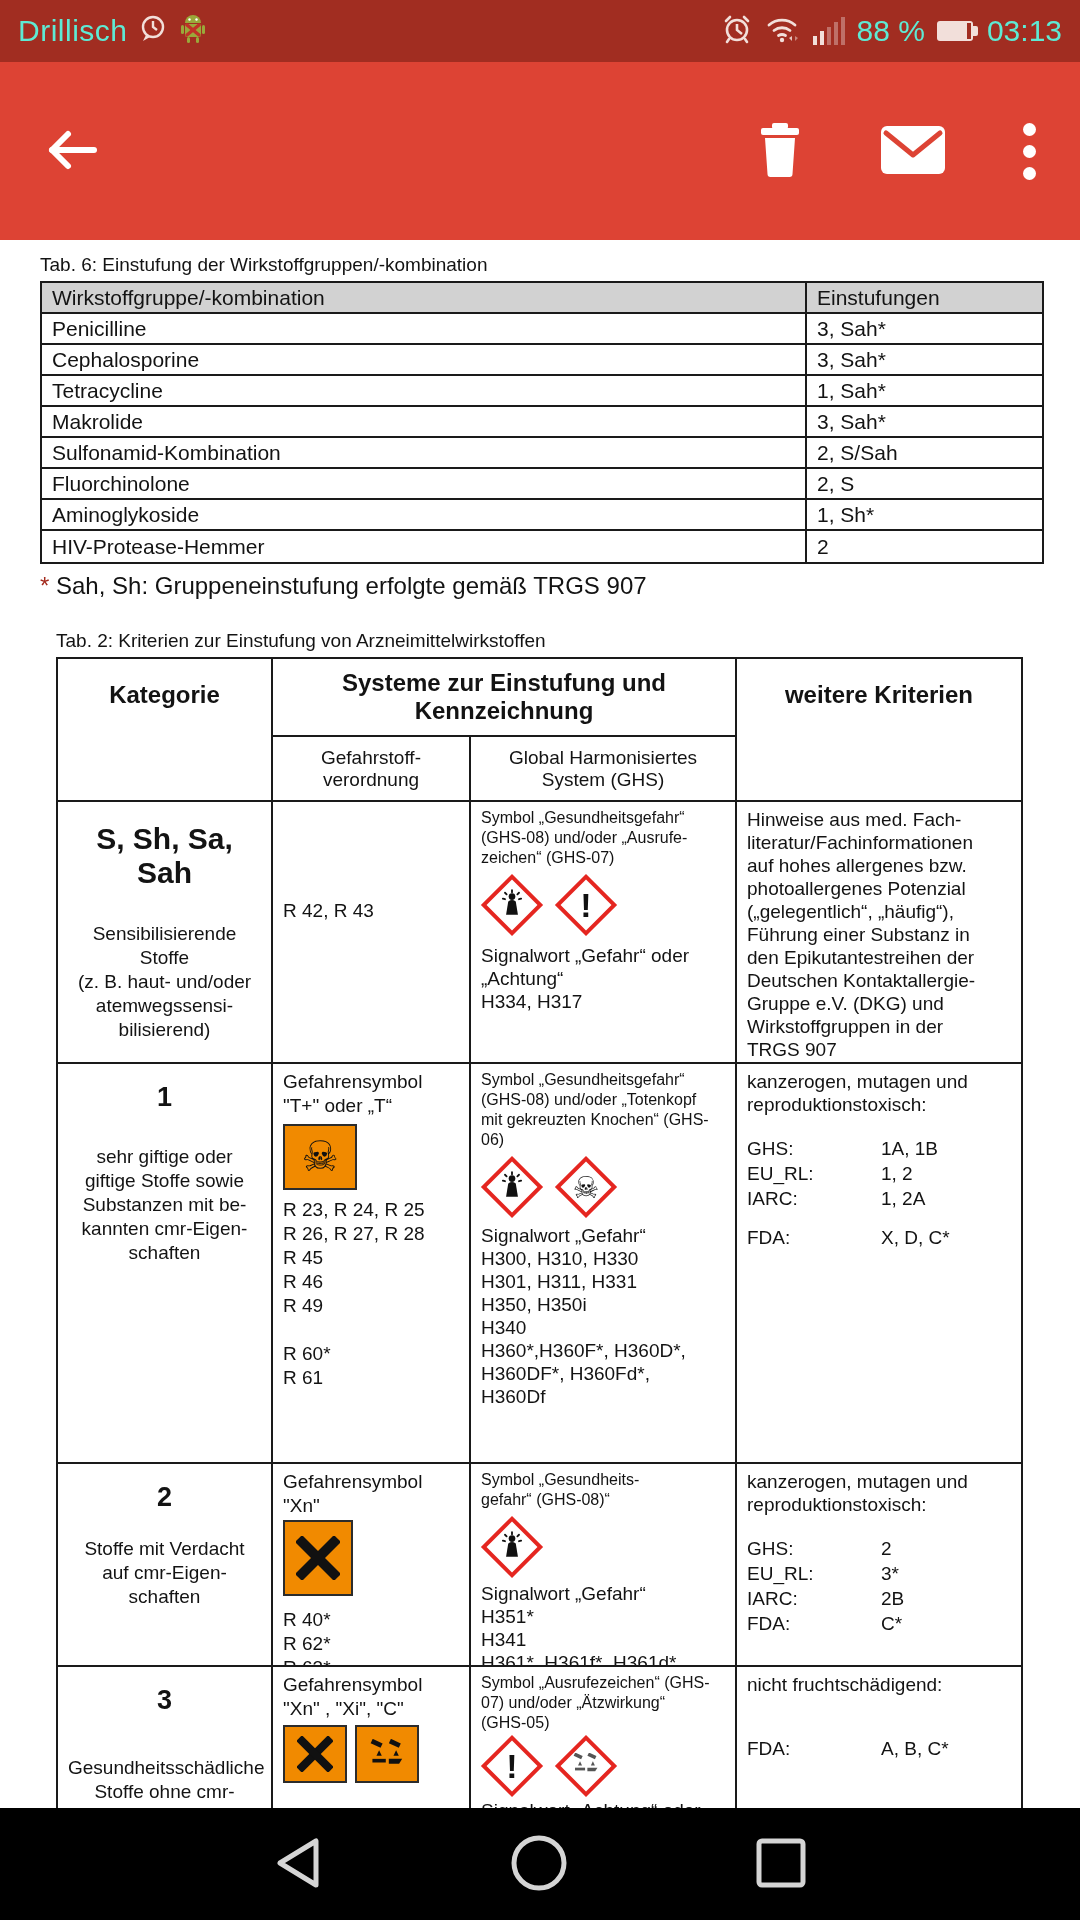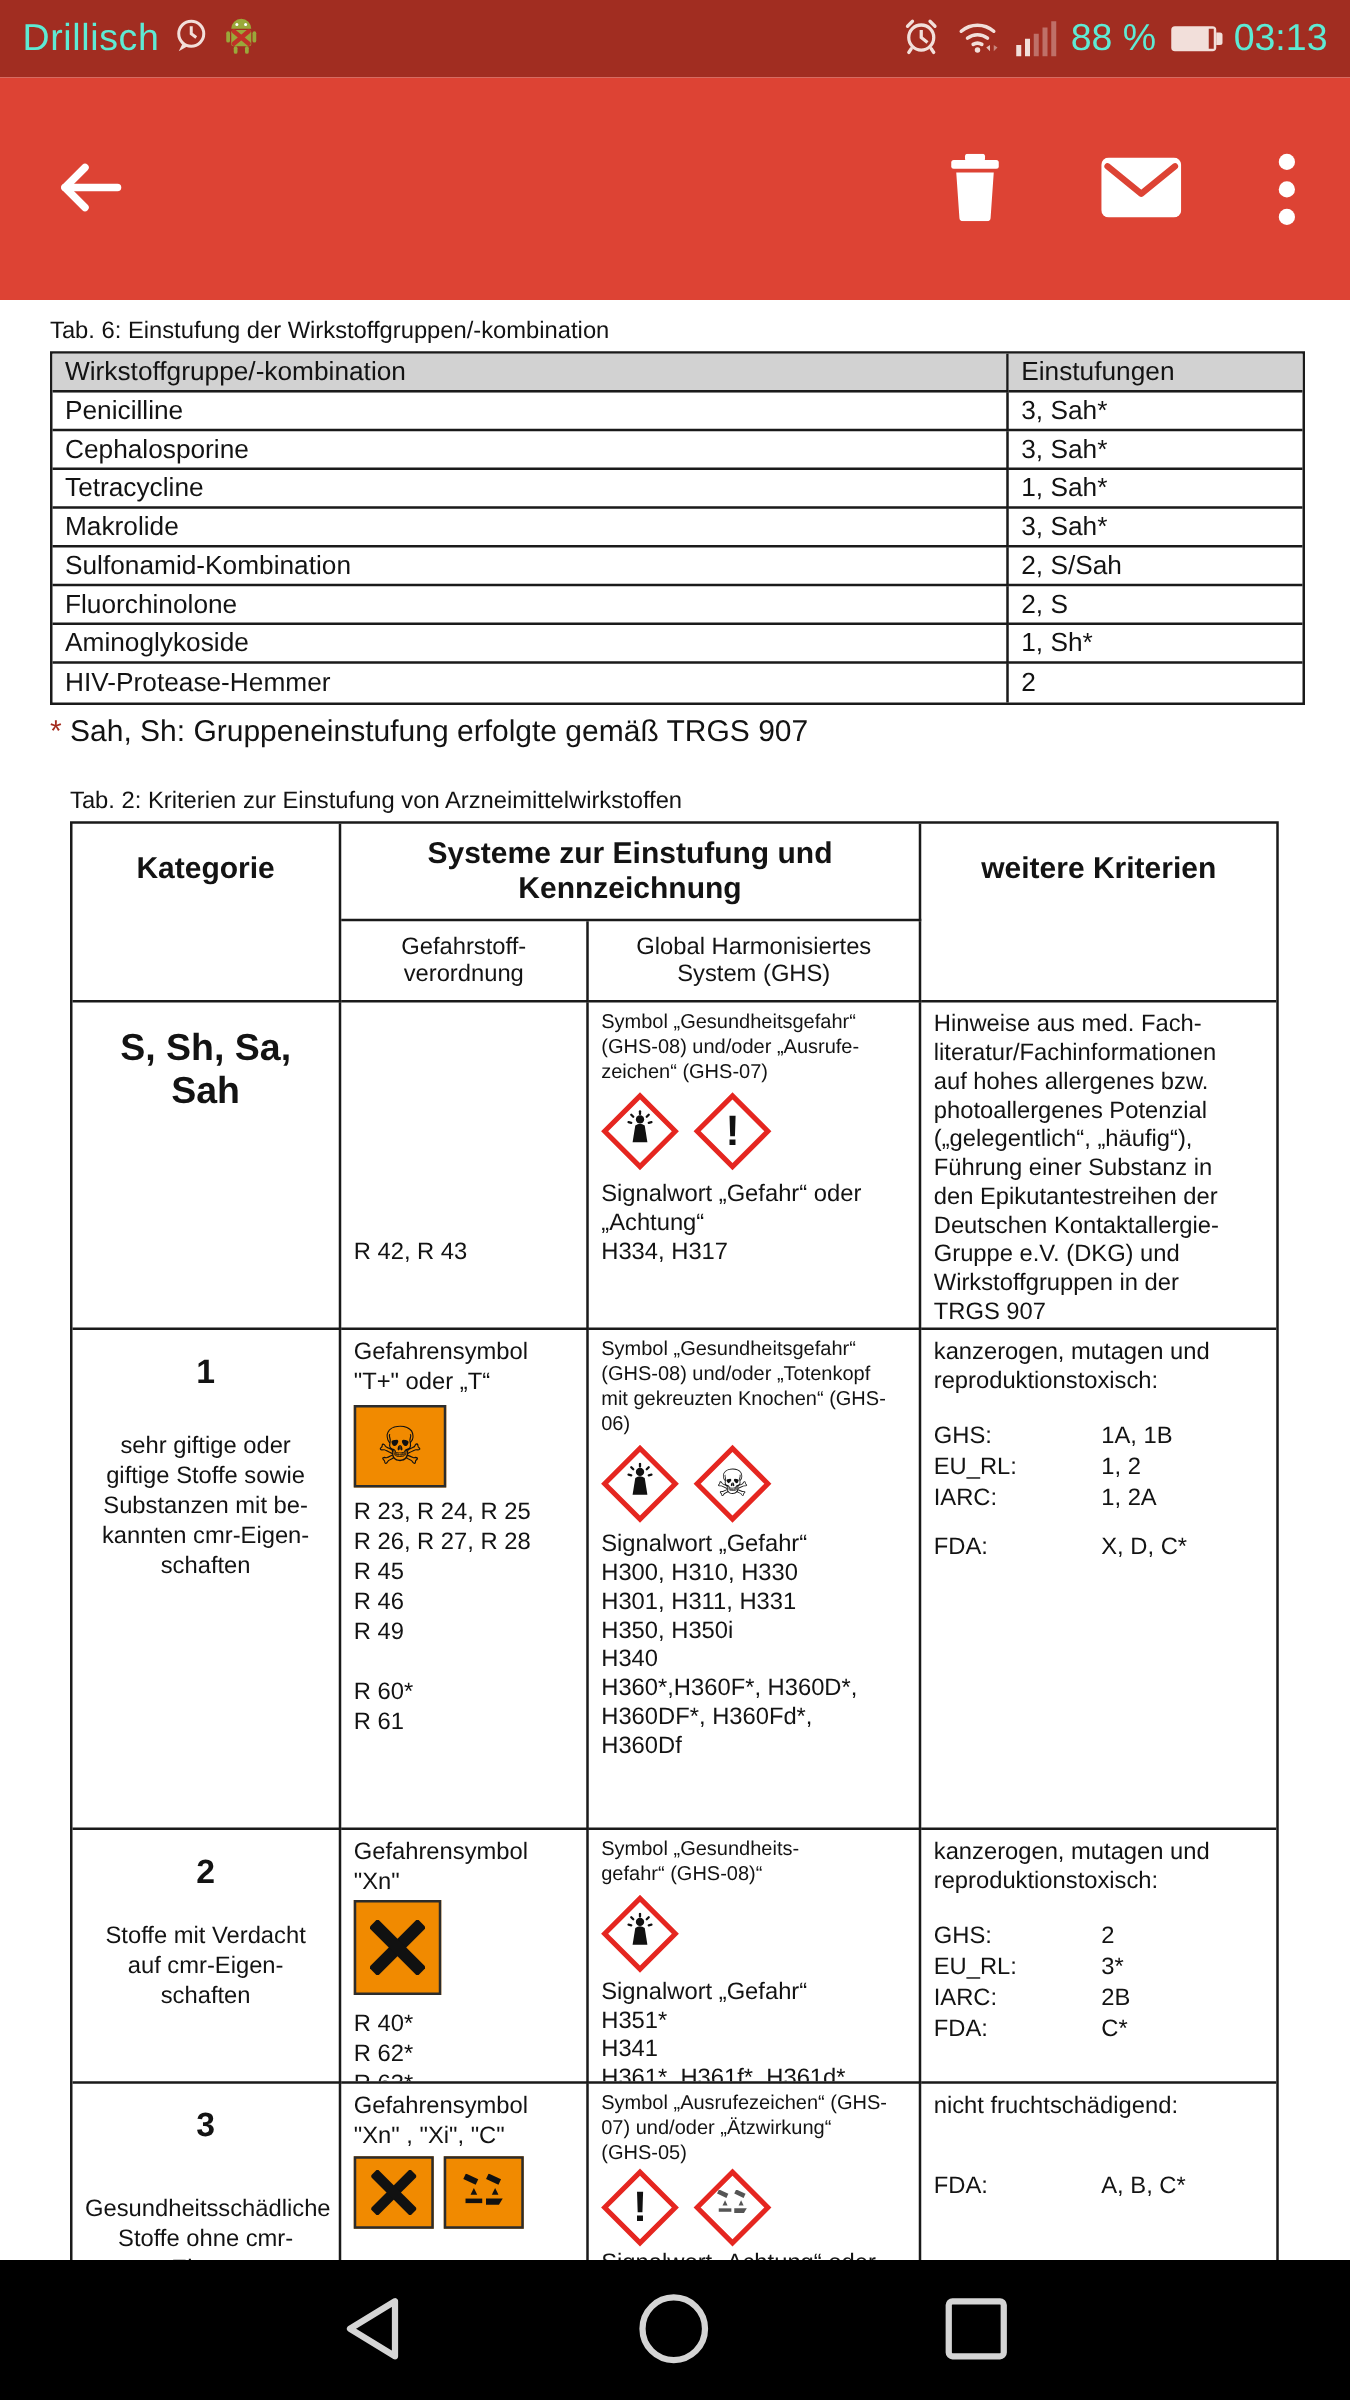--- a/index.html
+++ b/index.html
@@ -52,21 +52,21 @@
   .h1{font-size:24px;font-weight:bold;text-align:center;}
   .vcenter-top{display:flex;align-items:flex-start;justify-content:center;padding-top:22px !important;}
   .h2{font-size:19px;text-align:center;display:flex;align-items:center;justify-content:center;}
   .kat{text-align:center;}
   .kat .kt{font-weight:bold;font-size:27px;margin-top:12px;}
   .kat .kt.big{font-size:30px;margin-top:14px;}
   .kat .kd{font-size:19px;line-height:24px;margin-top:32px;}
   .kat .kd.tight{margin-top:24px;}
   .gsv{font-size:19px;line-height:24px;}
   .gsv .rlist{margin-top:8px;}
-  .gsv.bottom{display:flex;flex-direction:column;justify-content:flex-end;padding-bottom:48px !important;}
+  .gsv.bottom{display:flex;flex-direction:column;justify-content:center;padding-bottom:48px !important;}
   .ghscell{font-size:19px;line-height:23px;}
   .ghscell .lbl{font-size:16px;line-height:20px;}
   .wk{font-size:19px;line-height:23px;}
   .ratings{margin-top:20px;}
   .rrow{display:flex;font-size:19px;line-height:25px;}
   .rrow .rlab{width:134px;flex:0 0 auto;}
   .gap-top{margin-top:14px;}
   .gap-big{margin-top:40px;}
   
   .pictos{display:flex;align-items:center;margin:6px 0 0 0;}
@@ -239,20 +239,25 @@
       <div class="cell h1 ml" style="grid-row:1;grid-column:2/4;display:flex;align-items:center;justify-content:center;">Systeme zur Einstufung und
 Kennzeichnung</div>
       <div class="cell h1 last-col vcenter-top" style="grid-row:1/3;grid-column:4;">weitere Kriterien</div>
       <div class="cell h2 ml" style="grid-row:2;grid-column:2;">Gefahrstoff-
 verordnung</div>
       <div class="cell h2 ml" style="grid-row:2;grid-column:3;">Global Harmonisiertes
 System (GHS)</div>
 
       <div class="cell kat">
         <div class="kt big">S, Sh, Sa, Sah</div>
+        <div class="kd ml">Sensibilisierende
+Stoffe
+(z. B. haut- und/oder
+atemwegssensi-
+bilisierend)</div>
       </div>
       <div class="cell gsv bottom">
         <div class="ml">R 42, R 43</div>
       </div>
       <div class="cell ghscell">
         <div class="lbl ml">Symbol „Gesundheitsgefahr“
 (GHS-08) und/oder „Ausrufe-
 zeichen“ (GHS-07)</div>
         <div class="pictos">
           <span class="ghs-dia">

